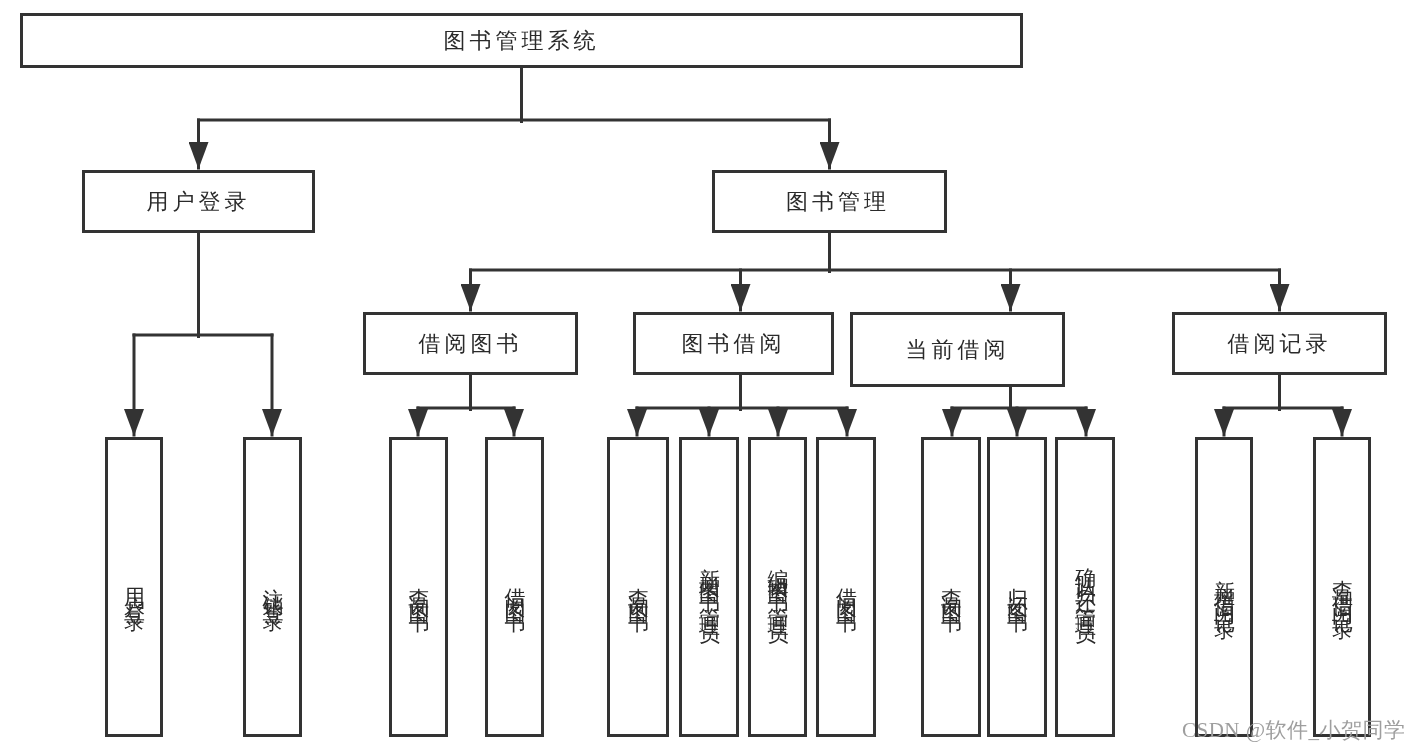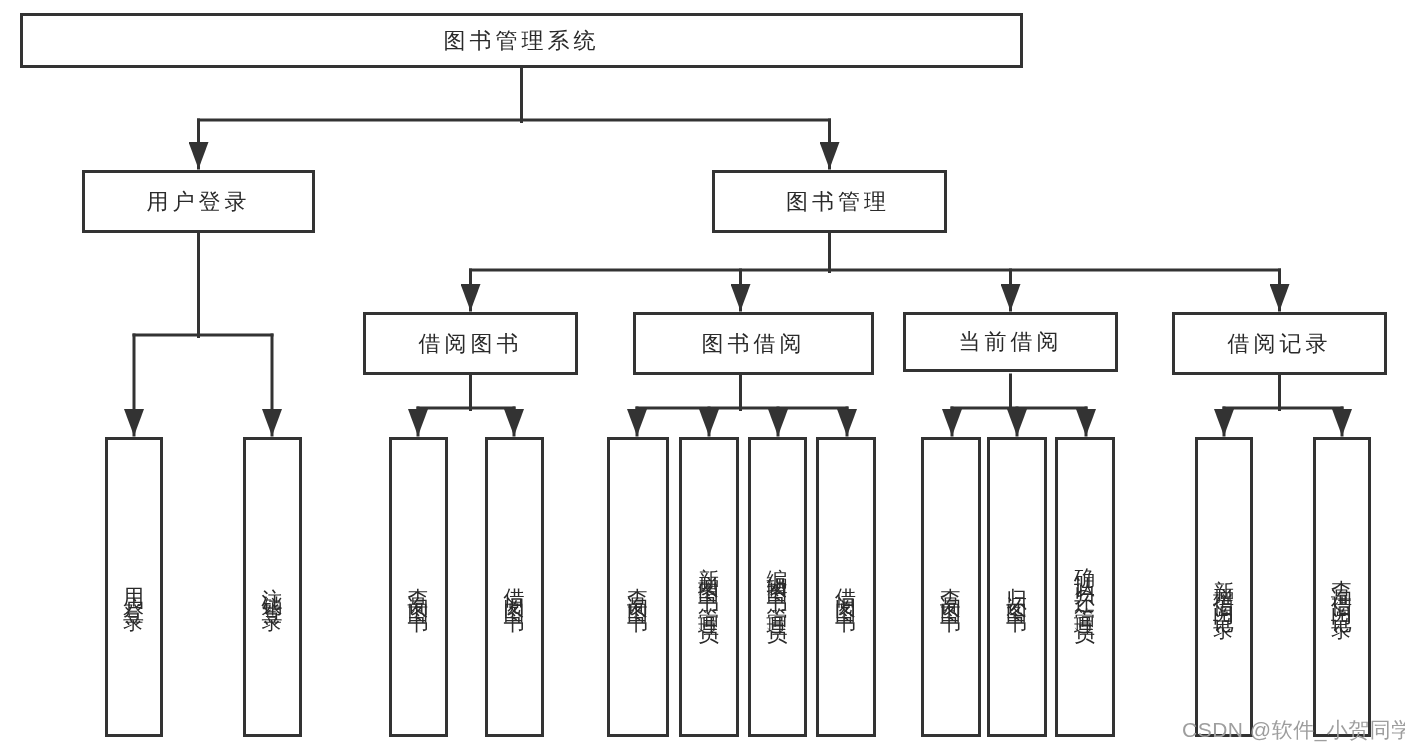--- a/index.html
+++ b/index.html
@@ -5,21 +5,21 @@
   html, body {
     margin: 0;
     padding: 0;
     background: #ffffff;
   }
   #stage {
     position: relative;
     width: 1405px;
     height: 747px;
     background: #ffffff;
-    font-family: Liberation Sans, sans-serif;
+    font-family: Liberation Serif, serif;
     overflow: hidden;
   }
   .node {
     position: absolute;
     box-sizing: border-box;
     border: 3px solid #333333;
     background: #ffffff;
     color: #2a2a2a;
     display: flex;
     align-items: center;
@@ -120,22 +120,22 @@
       <line class="wire" x1="1342" y1="408" x2="1342" y2="435" marker-end="url(#ah)"></line>
     </g>
   </svg>
 
   <div class="node hbox" style="left:20px; top:13px; width:1003px; height:55px;">图书管理系统</div>
 
   <div class="node hbox" style="left:82px; top:170px; width:233px; height:63px;">用户登录</div>
   <div class="node hbox" style="left:712px; top:170px; width:235px; height:63px;padding-left:17px;">图书管理</div>
 
   <div class="node hbox" style="left:363px; top:312px; width:215px; height:63px;">借阅图书</div>
-  <div class="node hbox" style="left:633px; top:312px; width:241px; height:63px;">图书借阅</div>
-  <div class="node hbox" style="left:903px; top:312px; width:215px; height:60px;">当前借阅</div>
+  <div class="node hbox" style="left:633px; top:312px; width:201px; height:63px;">图书借阅</div>
+  <div class="node hbox" style="left:850px; top:312px; width:215px; height:75px;">当前借阅</div>
   <div class="node hbox" style="left:1172px; top:312px; width:215px; height:63px;">借阅记录</div>
 
   <div class="node vbox" style="left:105px; width:58px;">用户登录</div>
   <div class="node vbox" style="left:243px; width:59px;">注销登录</div>
 
   <div class="node vbox" style="left:389px; width:59px;">查询图书</div>
   <div class="node vbox" style="left:485px; width:59px;">借阅图书</div>
 
   <div class="node vbox" style="left:607px; width:62px;">查询图书</div>
   <div class="node vbox" style="left:679px; width:60px;">新增图书（管理员）</div>

